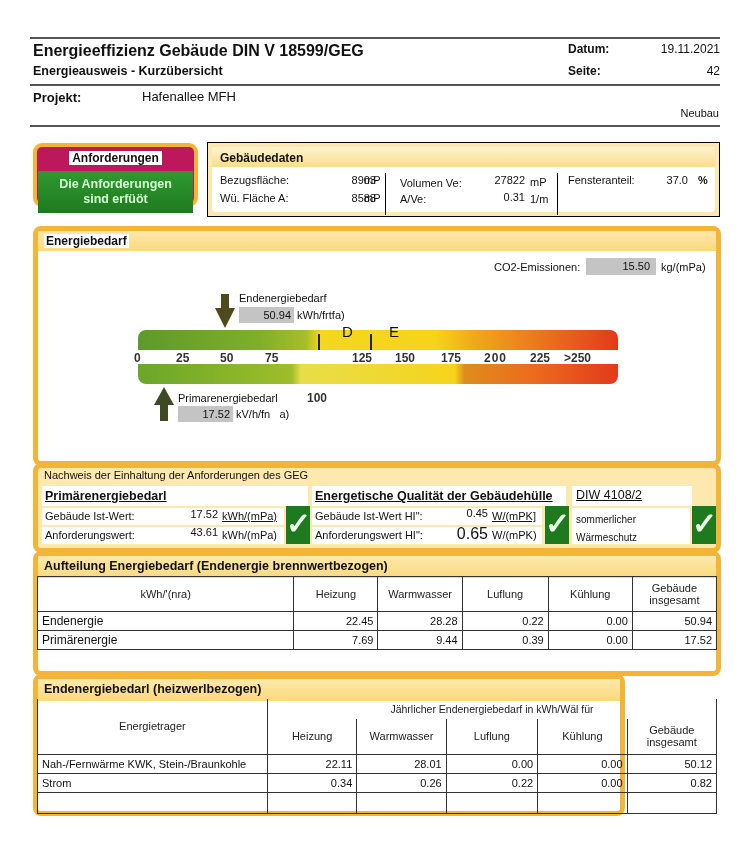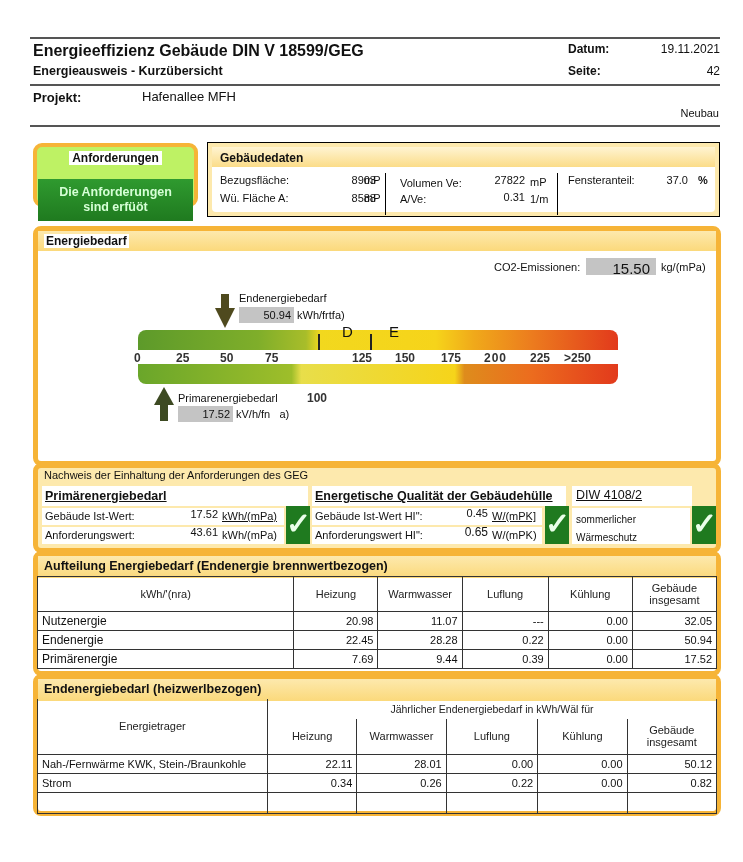--- a/index.html
+++ b/index.html
@@ -10,33 +10,33 @@
   .h-sub { left: 33px; top: 64px; font-size: 12.5px; font-weight: bold; }
   .h-label { font-size: 12px; font-weight: bold; }
   .h-val { font-size: 12px; text-align: right; width: 100px; }
   .proj-label { left: 33px; top: 90px; font-size: 13px; font-weight: bold; }
   .proj-val { left: 142px; top: 89px; font-size: 13px; }
   .neubau { right: 24px; top: 107px; font-size: 11px; }
 
   .panel { position: absolute; border: 5px solid #f6b437; border-radius: 8px; background: #fff; }
   .panel-head { background: linear-gradient(#fde9ad, #fbd97b); font-size: 12px; font-weight: bold; padding: 3px 6px; height: 20px; }
 
-  .anf { left: 33px; top: 143px; width: 165px; height: 64px; border-radius: 9px; border-width: 4px; background: #bef264; }
+  .anf { left: 33px; top: 143px; width: 165px; height: 64px; border-radius: 9px; border-width: 4px; background: #be185d; }
   .anf-head { text-align: center; font-size: 12px; font-weight: bold; padding-top: 4px; height: 20px; }
   .anf-head span { background: #fff; padding: 0 3px; }
-  .anf-green { background: linear-gradient(#2f9a2f, #1f7a1f); color: #d6ffd6; font-weight: bold; font-size: 12.5px; text-align: center; line-height: 15px; padding-top: 6px; height: 42px; margin: 12px 1px; }
+  .anf-green { background: linear-gradient(#2f9a2f, #1f7a1f); color: #d6ffd6; font-weight: bold; font-size: 12.5px; text-align: center; line-height: 15px; padding-top: 6px; height: 42px; margin: 4px 1px; }
 
   .geb { left: 207px; top: 142px; width: 513px; height: 75px; border: 1px solid #000; background: #fde9ad; }
   .geb-inner { position: absolute; left: 4px; top: 4px; right: 4px; bottom: 4px; background: #fff; border-radius: 4px; }
   .geb-head { position: absolute; left: 4px; top: 4px; right: 4px; height: 20px; background: linear-gradient(#fff4d2, #fbdc88); font-size: 12px; font-weight: bold; padding: 4px 8px; }
   .geb-row { position: absolute; font-size: 11px; }
   .vsep { position: absolute; width: 1px; background: #000; }
 
   .ebed { left: 33px; top: 226px; width: 688px; height: 240px; border-width: 5px; }
-  .co2-box { position: absolute; background: #c4c4c4; font-size: 15px; text-align: right; padding: 2px 6px 0 0; height: 17px; }
+  .co2-box { position: absolute; background: #c4c4c4; font-size: 11px; text-align: right; padding: 2px 6px 0 0; height: 17px; }
   .bar-top { position: absolute; left: 138px; top: 330px; width: 480px; height: 20px; border-radius: 8px 8px 0 0;
      background: linear-gradient(to right, #5d9a2a 0%, #7fae2a 25%, #a8bd2a 35%, #f2d81e 38%, #f6d41a 62%, #f0a91a 70%, #ec7c1e 82%, #e23a1c 100%); }
   .bar-bot { position: absolute; left: 138px; top: 364px; width: 480px; height: 20px; border-radius: 0 0 8px 8px;
      background: linear-gradient(to right, #6aa62a 0%, #9ebe2a 32%, #e8de4a 34%, #f6d41a 66%, #de8c1c 68%, #ec6c1e 82%, #e23a1c 100%); }
   .tick { position: absolute; top: 351px; font-size: 12px; font-weight: bold; color: #333; }
   .gray-box { position: absolute; background: #c4c4c4; font-size: 11px; text-align: right; padding: 2px 3px 0 0; height: 16px; }
 
   .nach { left: 33px; top: 463px; width: 688px; height: 90px; border-width: 5px; background: #fde9ad; }
   .sub-h { position: absolute; font-size: 12.5px; font-weight: bold; text-decoration: underline; }
   .cell { position: absolute; font-size: 11px; background: #fff; }
@@ -151,21 +151,21 @@
 <div class="abs" style="left:170px;top:526px;width:48px;text-align:right;font-size:11px;">43.61</div>
 <div class="cell" style="left:222px;top:527px;width:62px;height:17px;padding:2px 0;">kWh/(mPa)</div>
 <div class="check" style="left:286px;top:506px;width:24px;height:38px;">✓</div>
 
 <div class="cell" style="left:312px;top:486px;width:254px;height:20px;"></div>
 <div class="sub-h" style="left:315px;top:489px;">Energetische Qualität der Gebäudehülle</div>
 <div class="cell" style="left:312px;top:508px;width:180px;height:17px;padding:2px 3px;">Gebäude Ist-Wert HI":</div>
 <div class="abs" style="left:450px;top:507px;width:38px;text-align:right;font-size:11px;">0.45</div>
 <div class="cell" style="left:492px;top:508px;width:50px;height:17px;padding:2px 0;text-decoration:underline;">W/(mPK]</div>
 <div class="cell" style="left:312px;top:527px;width:180px;height:17px;padding:2px 3px;">Anforderungswert HI":</div>
-<div class="abs" style="left:450px;top:525px;width:38px;text-align:right;font-size:12px;">0.65</div>
+<div class="abs" style="left:450px;top:525px;width:38px;text-align:right;font-size:16px;">0.65</div>
 <div class="cell" style="left:492px;top:527px;width:50px;height:17px;padding:2px 0;">W/(mPK)</div>
 <div class="check" style="left:545px;top:506px;width:24px;height:38px;">✓</div>
 
 <div class="cell" style="left:572px;top:486px;width:120px;height:20px;"></div>
 <div class="abs" style="left:576px;top:488px;font-size:12.5px;text-decoration:underline;">DIW 4108/2</div>
 <div class="cell" style="left:572px;top:508px;width:118px;height:36px;padding:3px 4px;line-height:18px;font-size:10px;">
   <div>sommerlicher</div>
   <div>Wärmeschutz</div>
 </div>
 <div class="check" style="left:692px;top:506px;width:24px;height:38px;">✓</div>
@@ -177,47 +177,39 @@
   <tbody>
       <tr style="height:35px;">
     <th style="width:256px;">kWh/'(nra)</th>
     <th style="width:84px;">Heizung</th>
     <th style="width:84px;">Warmwasser</th>
     <th style="width:86px;">Luflung</th>
     <th style="width:84px;">Kühlung</th>
     <th style="width:84px;">Gebäude insgesamt</th>
   </tr>
   <tr>
-    <td class="rowlabel">Nutzenergie</td>
-    <td class="num">20.98</td>
-    <td class="num">11.07</td>
-    <td class="num">---</td>
-    <td class="num">0.00</td>
-    <td class="num">32.05</td>
-  </tr>
-  <tr>
     <td class="rowlabel">Endenergie</td>
     <td class="num">22.45</td>
     <td class="num">28.28</td>
     <td class="num">0.22</td>
     <td class="num">0.00</td>
     <td class="num">50.94</td>
   </tr>
   <tr>
     <td class="rowlabel">Primärenergie</td>
     <td class="num">7.69</td>
     <td class="num">9.44</td>
     <td class="num">0.39</td>
     <td class="num">0.00</td>
     <td class="num">17.52</td>
   </tr>
 </tbody>
   </table>
 
-<div class="panel" style="left:33px;top:674px;width:688px;height:142px;border-width:5px;">
+<div class="panel" style="left:33px;top:674px;width:592px;height:142px;border-width:5px;">
   <div class="panel-head" style="height:22px;font-size:12.5px;">Endenergiebedarl (heizwerlbezogen)</div>
 </div>
 <table class="tbl" style="left:37px;top:699px;width:680px;">
   <tbody>
       <tr style="height:20px;">
     <th rowspan="2" style="width:216px;border-top:none;">Energietrager</th>
     <th colspan="5" style="border-bottom:none;border-top:none;font-size:10.5px;">Jährlicher Endenergiebedarf in kWh/Wäl  für</th>
   </tr>
   <tr style="height:35px;">
     <th style="width:84px;border-top:none;">Heizung</th>

